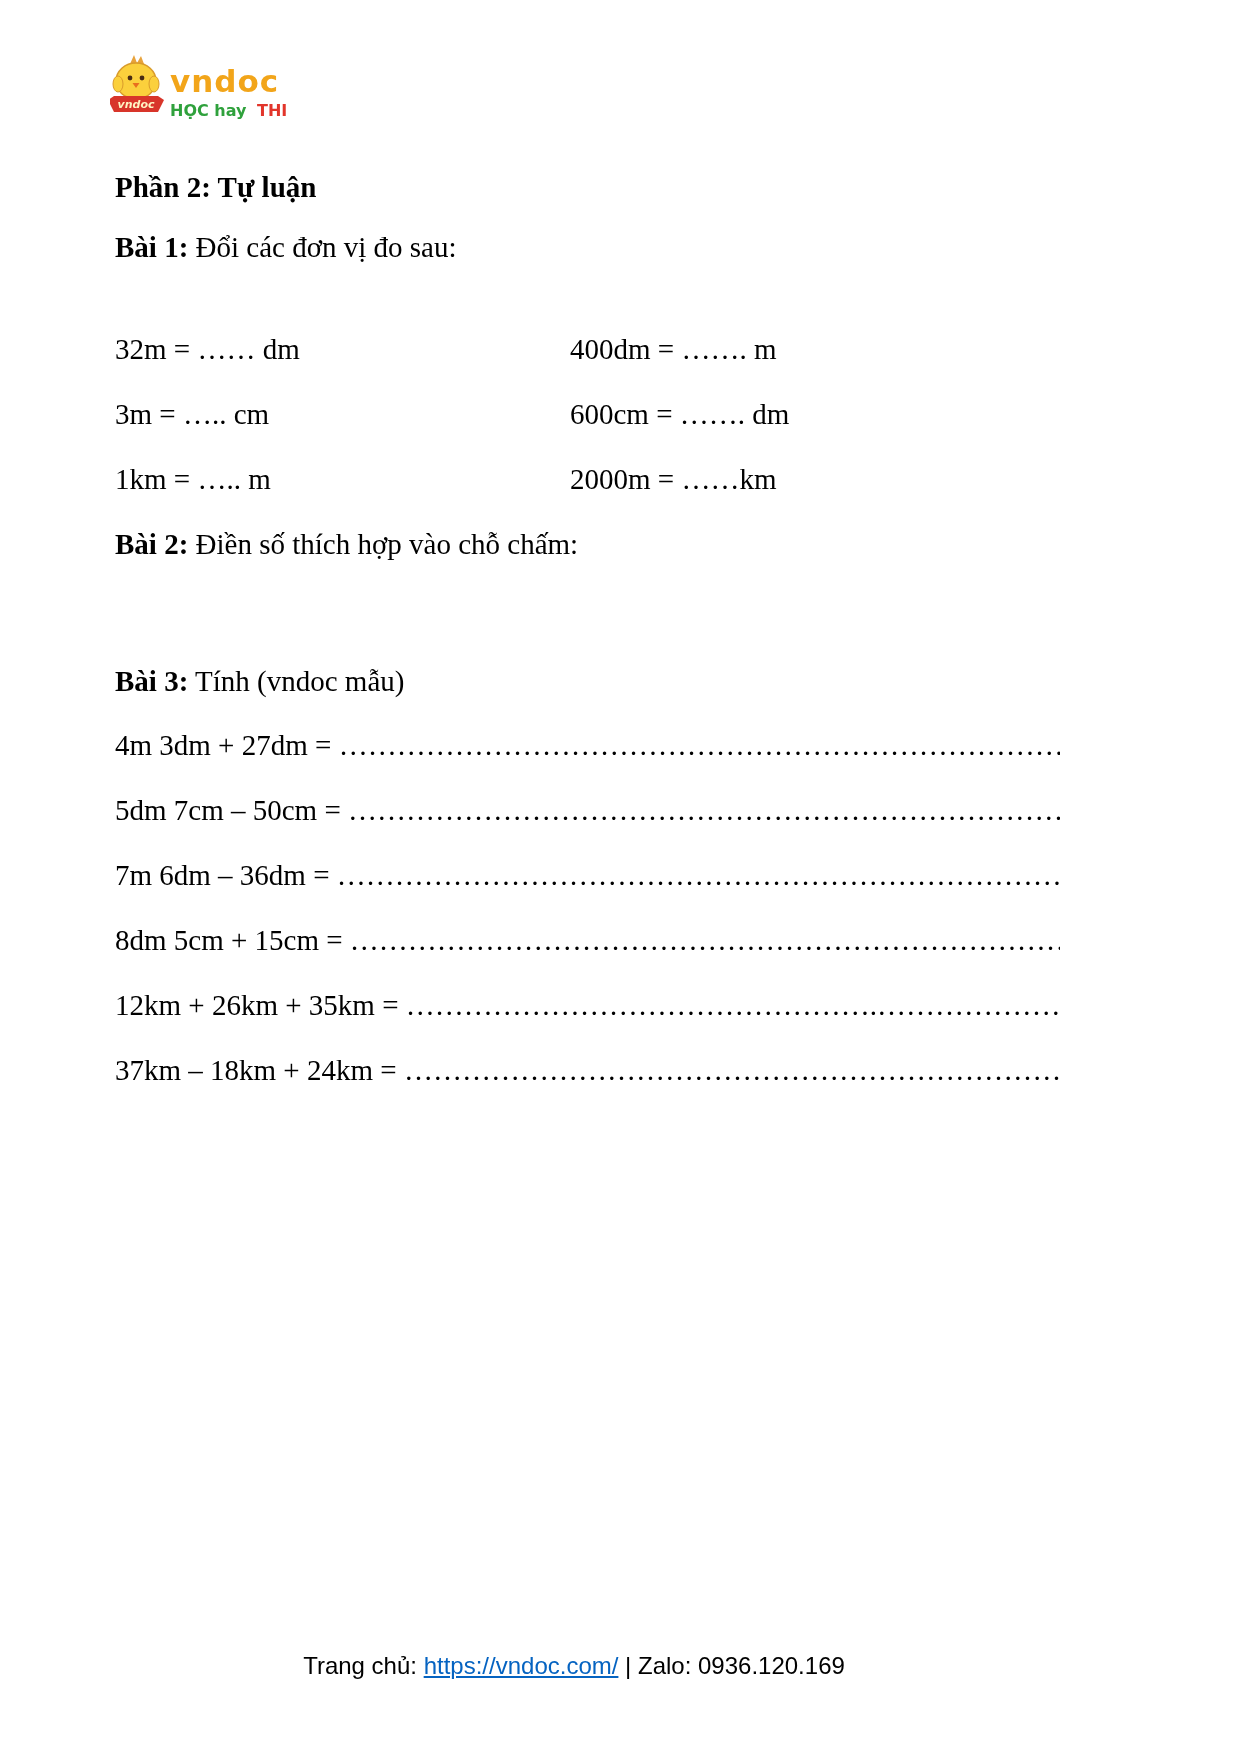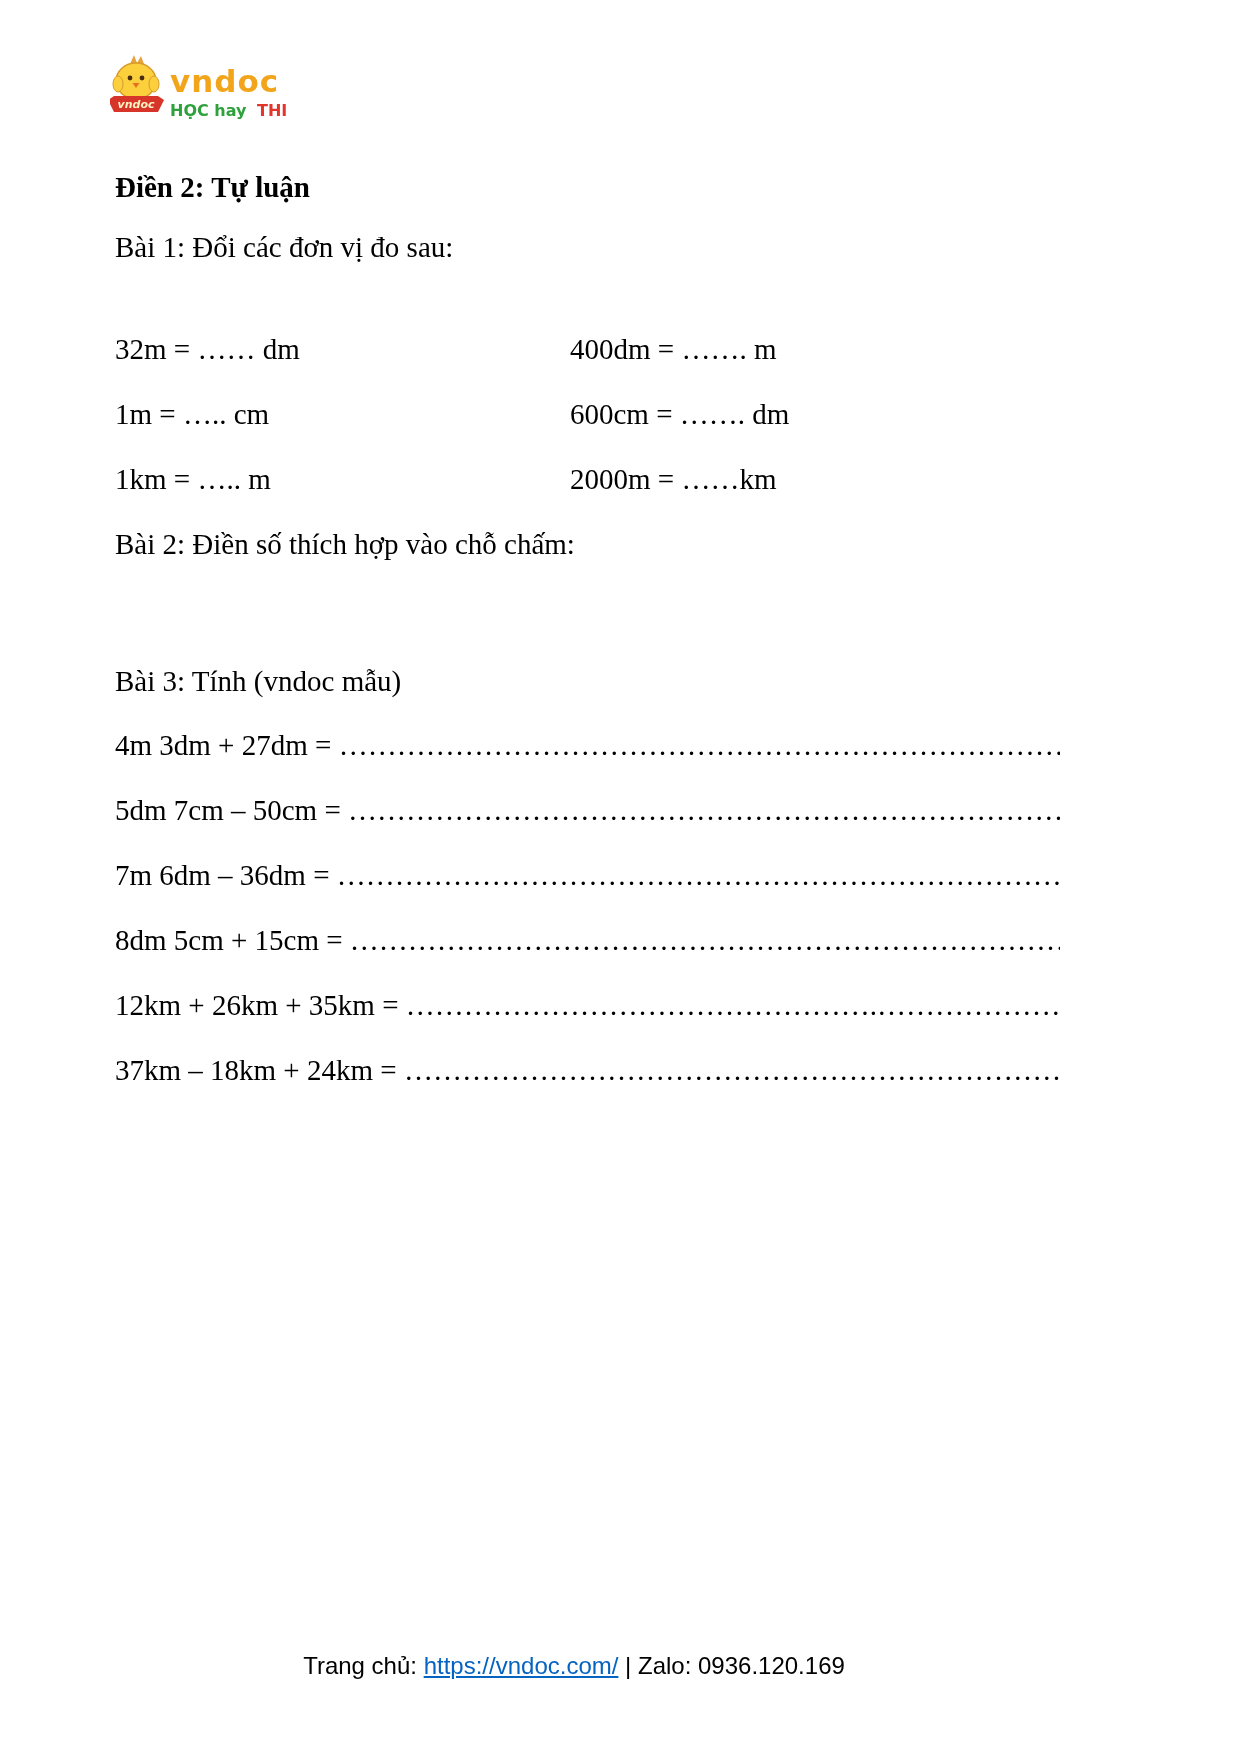--- a/index.html
+++ b/index.html
@@ -8,21 +8,21 @@
     background:#ffffff; color:#000;
     font-family:"Liberation Serif", serif;
     position:relative; overflow:hidden;
   }
   .logo { position:absolute; left:110px; top:54px; width:180px; height:68px; }
   .content {
     position:absolute; left:115px; top:168px; width:945px;
     font-size:29px; line-height:38px;
   }
   .part-title { margin:0; font-size:29px; font-weight:bold; }
-  .b { font-weight:normal; }
+  .b { font-weight:bold; }
   .ex-head { margin:0; }
   .ex-head.b1 { margin-top:22px; }
   .ex-head.b2 { }
   .ex-head.b3 { margin-top:99px; }
   .row2 { white-space:nowrap; overflow:hidden; margin-bottom:27px; }
   .rows-b1 { margin-top:64px;text-decoration:underline; }
   .rows-b2 { margin-top:49px; }
   .cell-l { display:inline-block; width:455px; vertical-align:top; }
   .cell-r { display:inline-block; vertical-align:top; }
   .m-line { margin-top:22px; white-space:nowrap; overflow:hidden; }
@@ -58,27 +58,27 @@
 
     <text x="60" y="62" font-family="DejaVu Sans, sans-serif" font-size="16" font-weight="bold">
       <tspan fill="#2FA13C">HỌC hay</tspan>
       <tspan fill="#E2352B" dx="5">THI tốt</tspan>
     </text>
   </svg>
 </div>
 
 <div class="content">
 
-  <p class="part-title">Điền 2: Tự luận</p>
+  <p class="part-title">Phần 2: Tự luận</p>
 
   <p class="ex-head b1"><span class="b">Bài 1:</span> <span>Đổi các đơn vị đo sau:</span></p>
 
   <div class="rows-b1">
     <div class="row2"><span class="cell-l">32m = …… dm</span><span class="cell-r">400dm = ……. m</span></div>
-    <div class="row2"><span class="cell-l">1m = ….. cm</span><span class="cell-r">600cm = ……. dm</span></div>
+    <div class="row2"><span class="cell-l">3m = ….. cm</span><span class="cell-r">600cm = ……. dm</span></div>
     <div class="row2"><span class="cell-l">1km = ….. m</span><span class="cell-r">2000m = ……km</span></div>
   </div>
 
   <p class="ex-head b2"><span class="b">Bài 2:</span> <span>Điền số thích hợp vào chỗ chấm:</span></p>
 
 
   <p class="ex-head b3"><span class="b">Bài 3:</span> <span>Tính (vndoc mẫu)</span></p>
 
 
   <div class="calc-lines">

